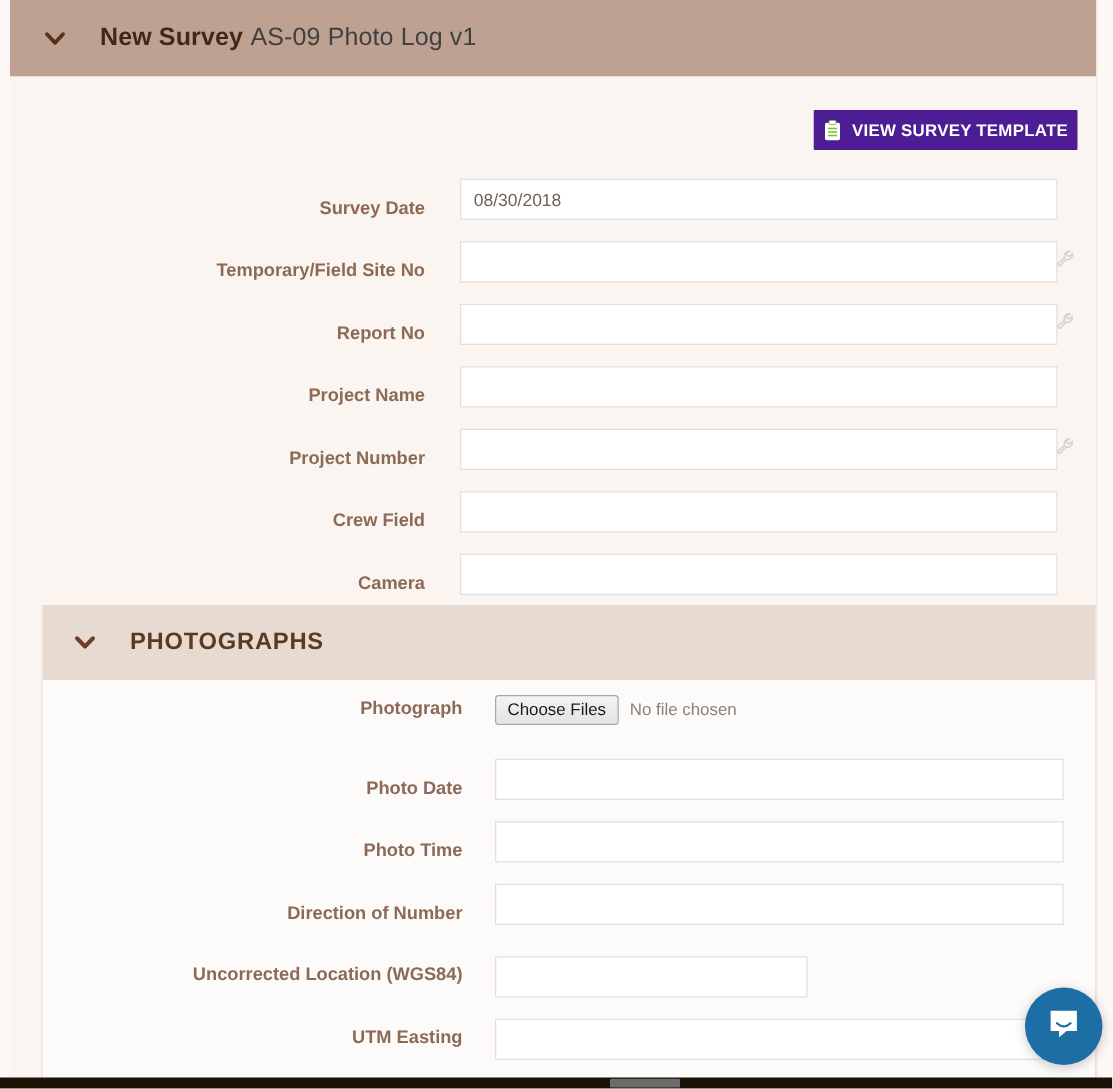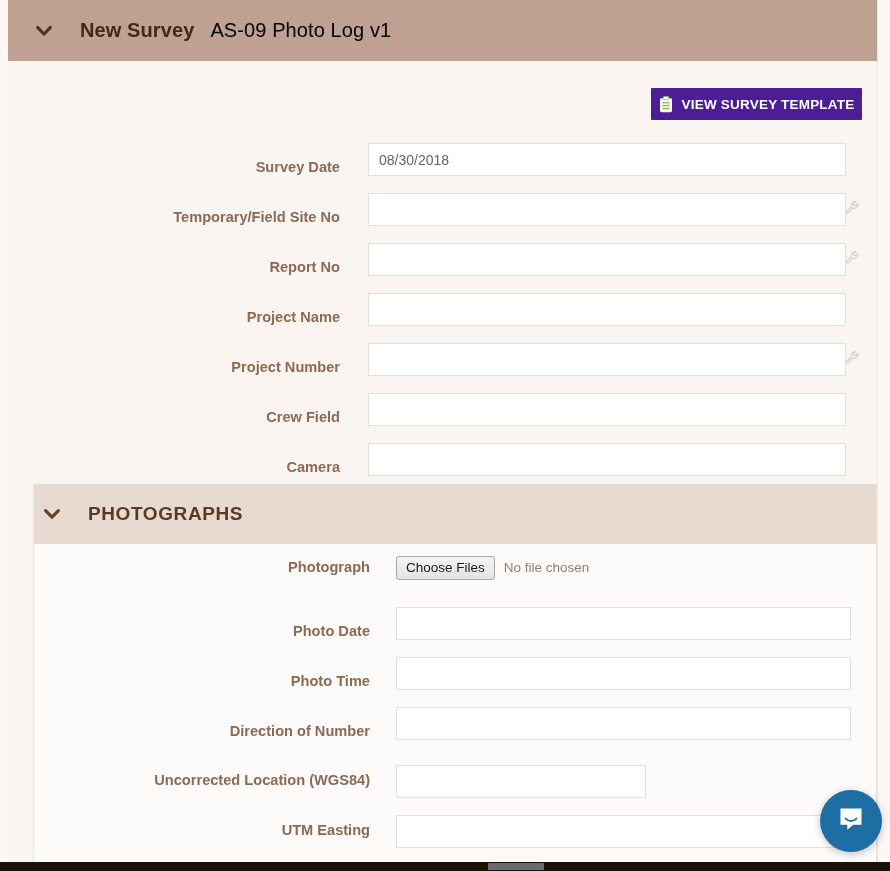--- a/index.html
+++ b/index.html
@@ -53,21 +53,21 @@
     margin-right: 26px;
   }
   .chev svg { display: block; }
   .survey-title {
     font-size: 20px;
     color: #4a2d1d;
     letter-spacing: 0.1px;
     white-space: nowrap;
   }
   .survey-title .strong { font-weight: bold; color: #432818; }
-  .survey-title .light { font-weight: normal; color: #000000; margin-left: 16px; }
+  .survey-title .light { font-weight: normal; color: #404040; margin-left: 6px; }
 
   
   .btn-green {
     background: #4c1d95;
     border: none;
     color: #ffffff;
     font-weight: bold;
     font-size: 13.5px;
     letter-spacing: 0.2px;
     display: inline-flex;
@@ -133,21 +133,21 @@
     background: #fdfbf9;
     border-left: 1px solid #eee3db;
     border-right: 1px solid #eee3db;
     overflow: hidden;
   }
   .photo-header {
     height: 60px;
     background: #e7dbd1;
     display: flex;
     align-items: center;
-    padding-left: 8px;
+    padding-left: 24px;
     cursor: pointer;
   }
   .photo-header .chev { margin-right: 26px; }
   .photo-title {
     font-size: 19px;
     font-weight: bold;
     color: #5b3a24;
     letter-spacing: 0.6px;
   }
   .photo-body { position: relative; padding-top: 2px; }

